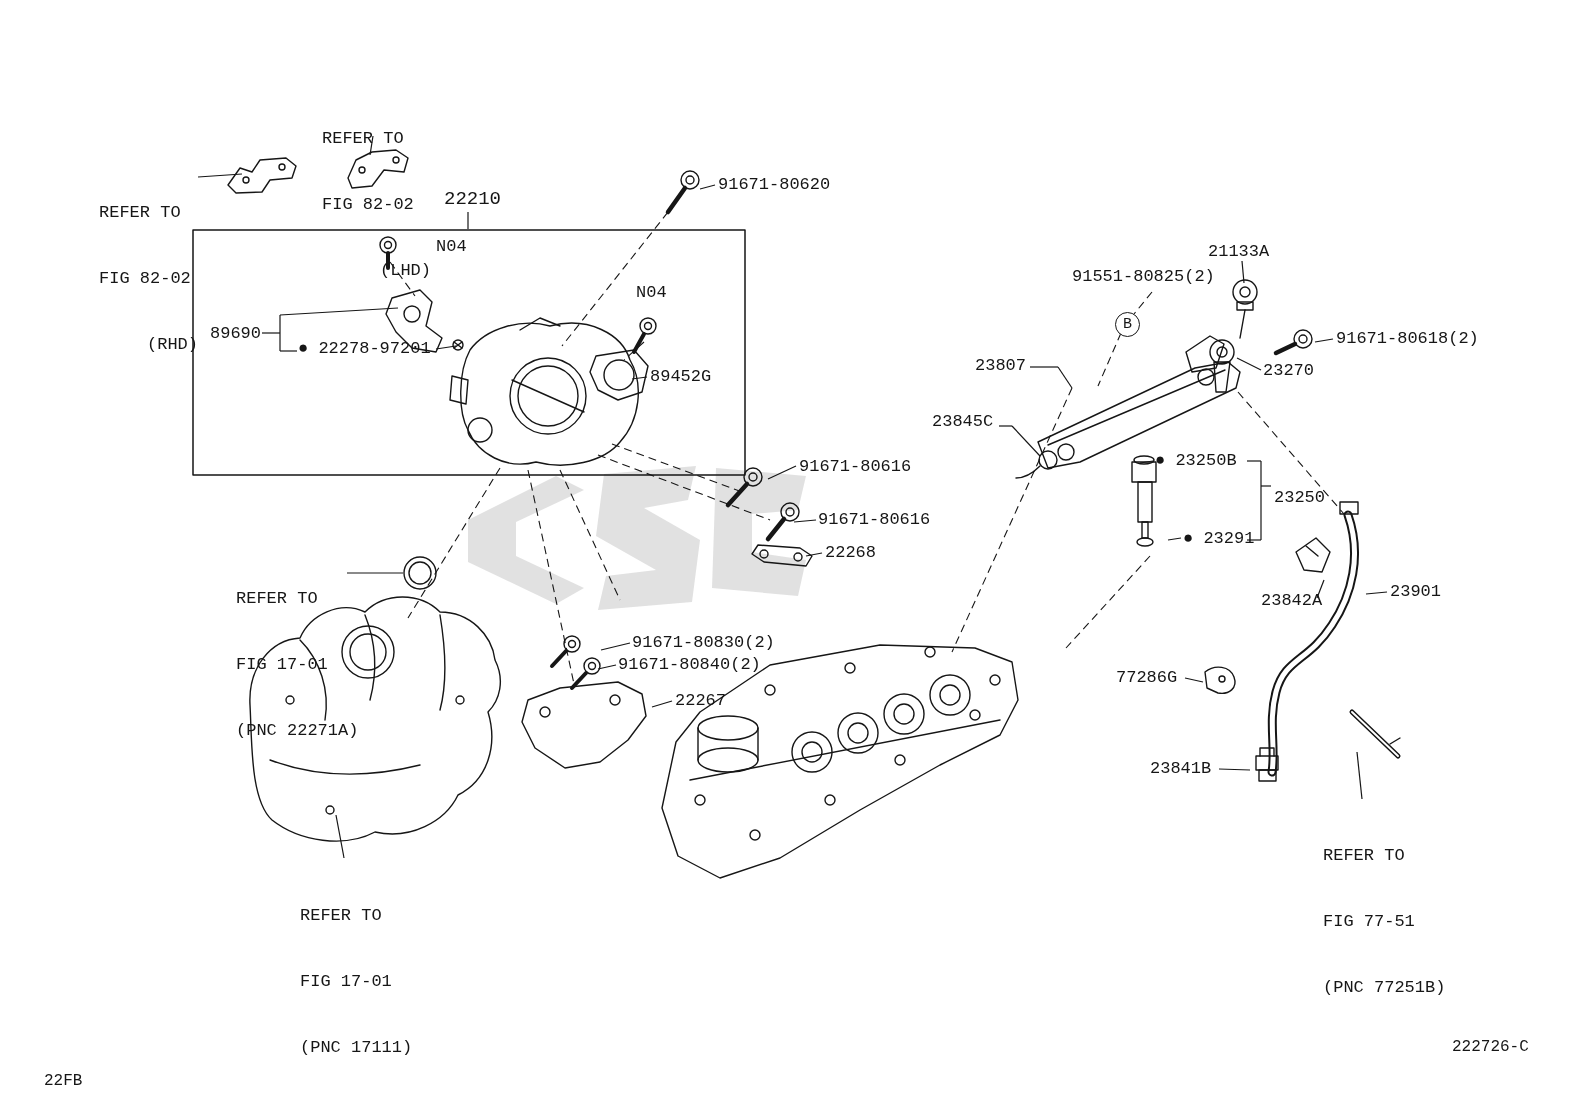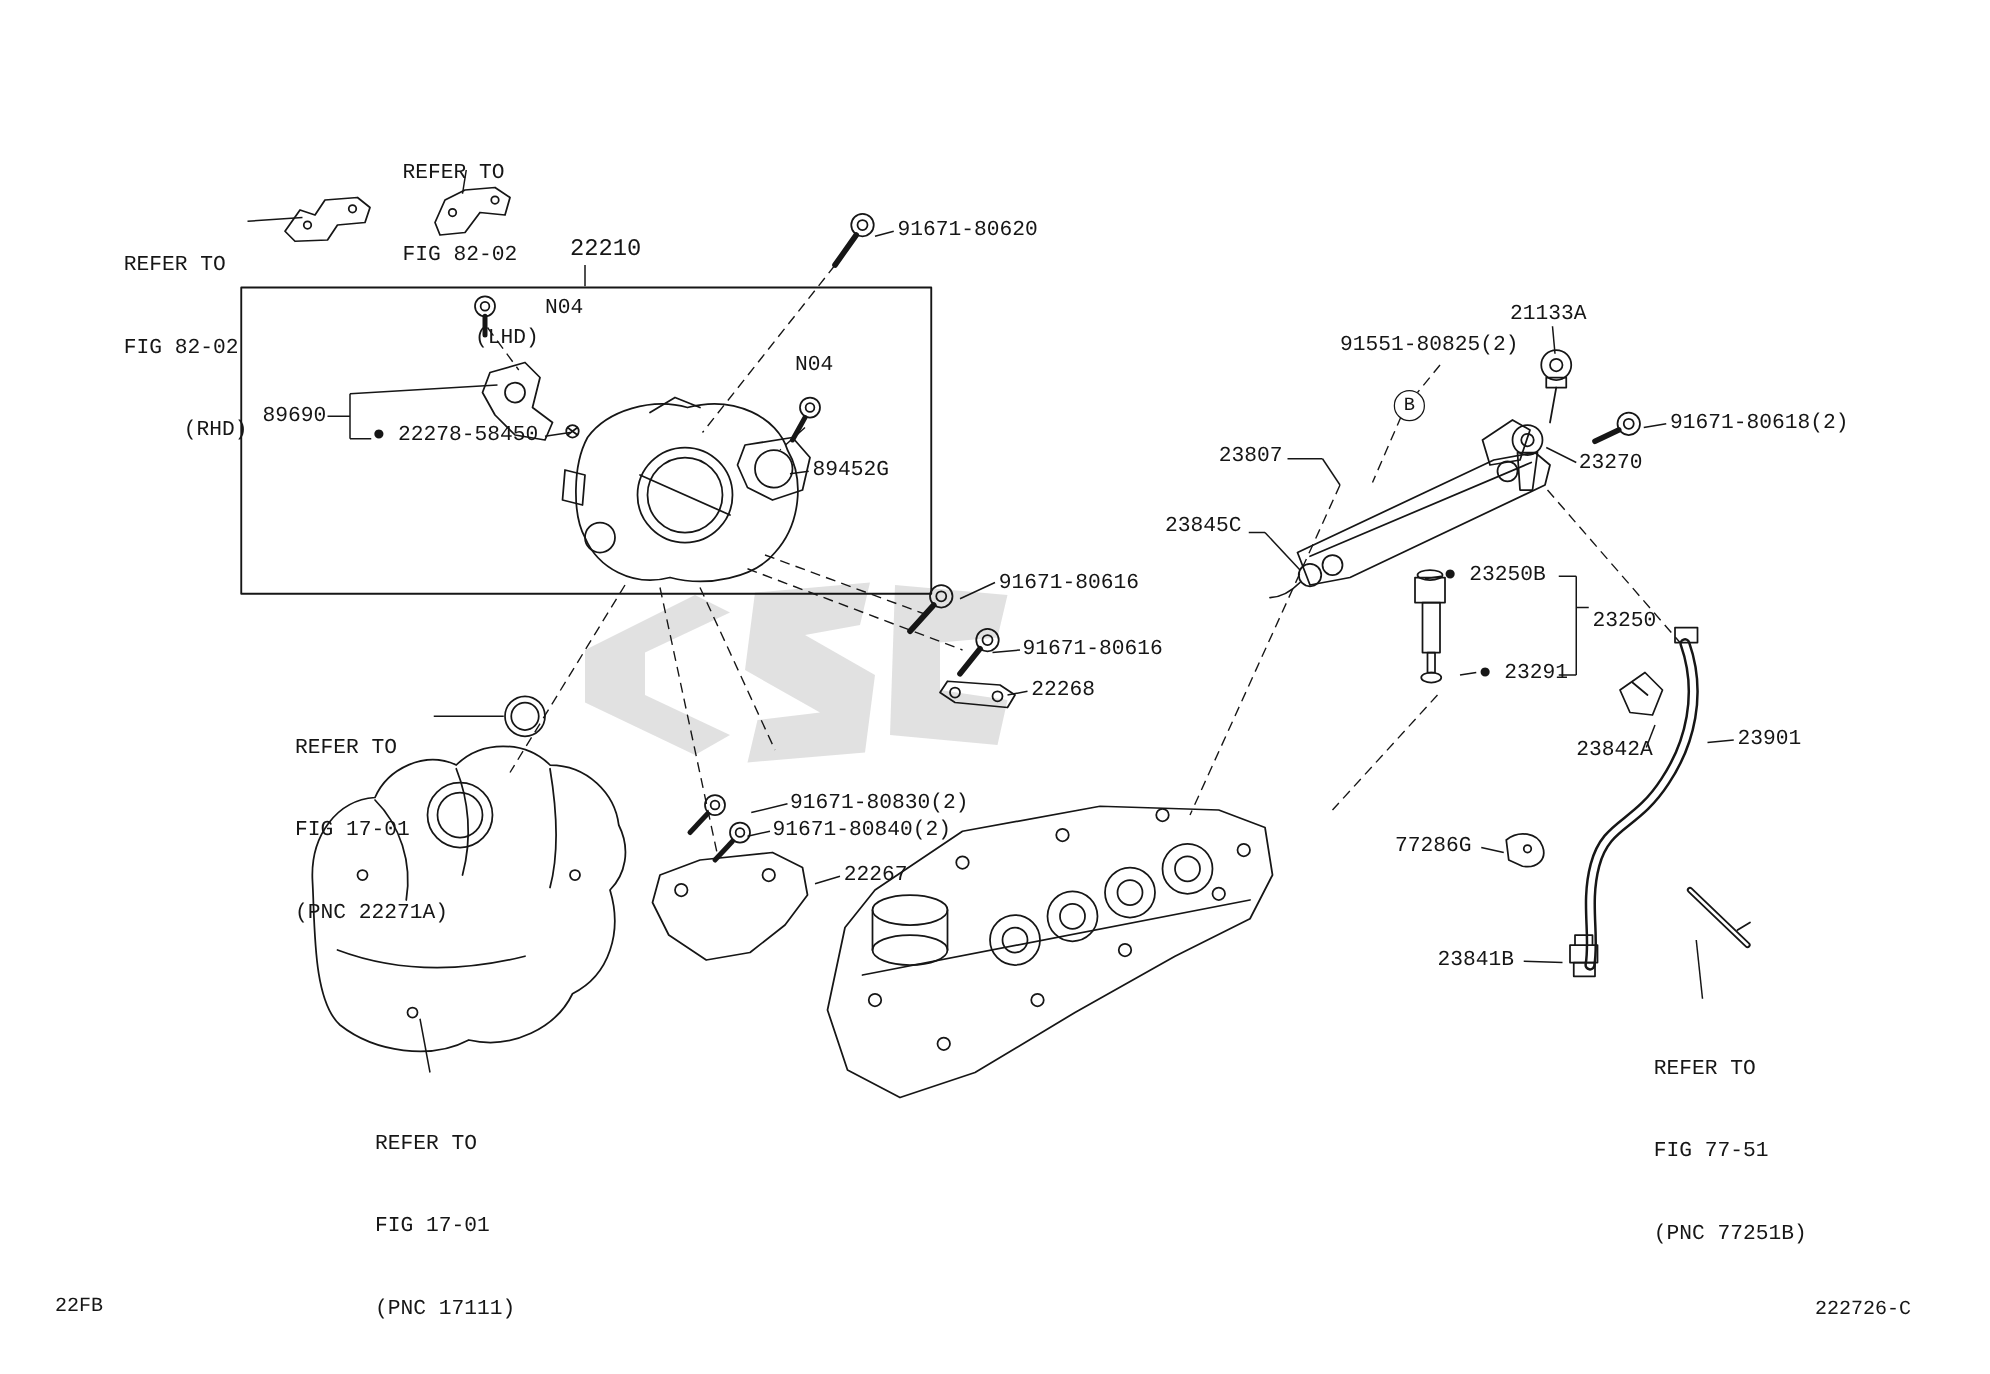--- a/index.html
+++ b/index.html
@@ -275,26 +275,26 @@
       </g>
 
       <g>
         <rect x="1256" y="756" width="22" height="14"></rect>
         <rect x="1259" y="770" width="17" height="11"></rect>
         <path d="M1260,756 L1260,748 L1274,748 L1274,756"></path>
       </g>
     </g>
   </svg>
 
-  <div class="lbl big" style="left:456px;top:188px;text-align:right;">22210</div>
+  <div class="lbl big" style="left:444px;top:188px;text-align:right;">22210</div>
   <div class="lbl" style="left:718px;top:175px;">91671-80620</div>
   <div class="lbl" style="left:436px;top:237px;">N04</div>
   <div class="lbl" style="left:636px;top:283px;">N04</div>
   <div class="lbl" style="left:210px;top:324px;">89690</div>
-  <div class="lbl" style="left:298px;top:339px;">● 22278-58450</div>
+  <div class="lbl" style="left:298px;top:339px;">● 22278-97201</div>
   <div class="lbl" style="left:650px;top:367px;">89452G</div>
   <div class="lbl" style="left:1208px;top:242px;">21133A</div>
   <div class="lbl" style="left:1072px;top:267px;">91551-80825(2)</div>
   <div class="lbl" style="left:1336px;top:329px;text-align:right;">91671-80618(2)</div>
   <div class="lbl" style="left:975px;top:356px;">23807</div>
   <div class="lbl" style="left:1263px;top:361px;">23270</div>
   <div class="lbl" style="left:932px;top:412px;">23845C</div>
   <div class="lbl" style="left:1155px;top:451px;">● 23250B</div>
   <div class="lbl" style="left:1274px;top:476px;margin-top:12px;">23250</div>
   <div class="lbl" style="left:1183px;top:529px;">● 23291</div>
@@ -331,16 +331,16 @@
     <span class="ln">FIG 17-01</span>
     <span class="ln">(PNC 17111)</span>
   </div>
   <div class="note" style="left:1323px;top:801px;">
     <span class="ln">REFER TO</span>
     <span class="ln">FIG 77-51</span>
     <span class="ln">(PNC 77251B)</span>
   </div>
 
 
-  <div class="footer" style="left:44px;top:1036px;">22FB</div>
+  <div class="footer" style="left:44px;top:1072px;">22FB</div>
   <div class="footer" style="left:1452px;top:1038px;">222726-C</div>
 
 </div>
 
 </body></html>

